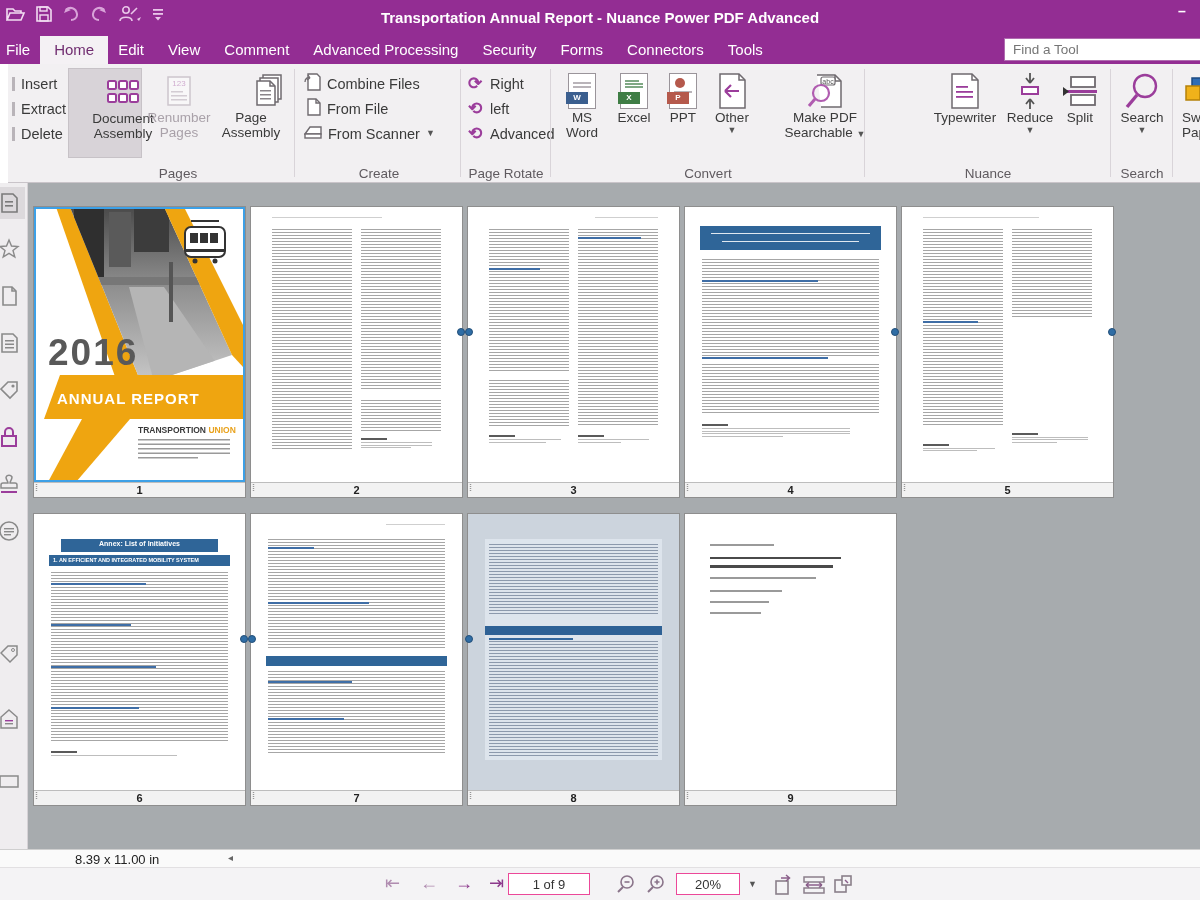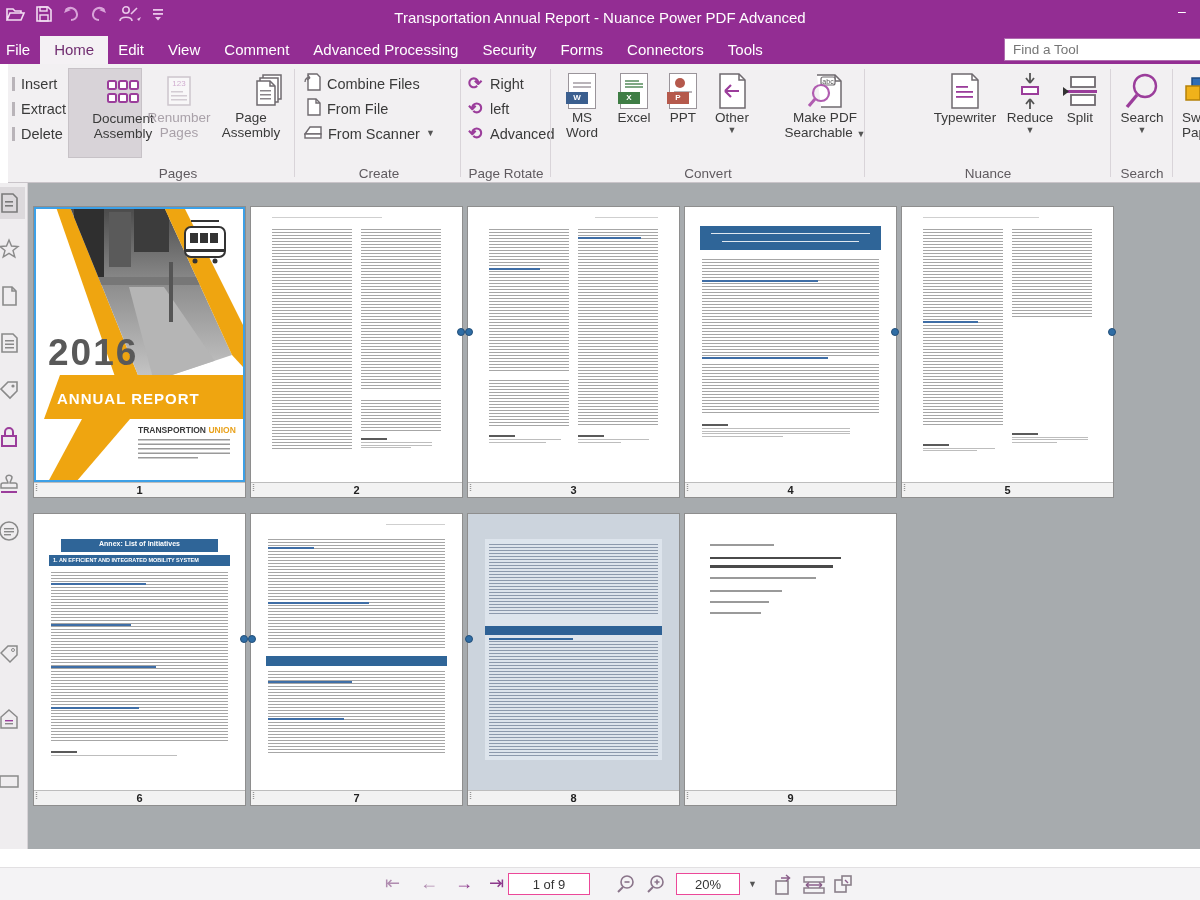--- a/index.html
+++ b/index.html
@@ -1,20 +1,20 @@
 <!DOCTYPE html>
 <html><head>
 <meta charset="utf-8">
 <style>
   * { margin:0; padding:0; box-sizing:border-box; }
   html,body { width:1200px; height:900px; overflow:hidden; font-family:"Liberation Sans",sans-serif; background:#fff; }
   #app { position:relative; width:1200px; height:900px; }
 
   
-  .titlebar { position:absolute; left:0; top:0; width:1200px; height:36px; background:#932d93; }
+  .titlebar { position:absolute; left:0; top:0; width:1200px; height:36px; background:#932d93;font-weight:bold; }
   .qa { position:absolute; top:5px; left:6px; display:flex; align-items:center; gap:10px; }
   .qa svg { display:block; }
   .win-title { position:absolute; top:9px; left:0; right:0; text-align:center; color:#fff; font-size:15px; }
   .min-btn { position:absolute; top:6px; right:10px; width:16px; height:14px; color:#fff; font-size:14px; line-height:10px; text-align:center; }
 
   
   .menubar { position:absolute; left:0; top:36px; width:1200px; height:28px; background:#932d93; display:flex; align-items:stretch; }
   .tab { color:#fff; font-size:15px; padding:5px 14px 0 14px; margin-left:-4px; white-space:nowrap; }
   .tab.first { margin-left:-8px; }
   .tab.active { background:#f4f1f4; color:#702d70; }
@@ -671,20 +671,24 @@
         <div style="position:absolute;left:12%;top:31.5%;width:28%;height:2px;background:#9a9a9a;"></div>
         <div style="position:absolute;left:12%;top:35.5%;width:24%;height:2px;background:#9a9a9a;"></div>
       </div>
       <div class="cap">
           <span class="grip">⁞⁞</span>
           <span>9</span>
         </div>
     </div>
   </div>
 
+  <div class="hscroll">
+    <div class="pagesize">8.39 x 11.00 in</div>
+    <div class="scrl">◂</div>
+  </div>
 
   <div class="statusbar">
     <div class="navarr dim" style="left:385px;">⇤</div>
     <div class="navarr dim" style="left:420px;">←</div>
     <div class="navarr on" style="left:455px;">→</div>
     <div class="navarr on" style="left:489px;">⇥</div>
     <div class="pgbox" style="left:508px;width:82px;">1 of 9</div>
 
     <div class="sbic" style="left:616px;"><svg width="20" height="20" viewBox="0 0 20 20">
           <circle cx="11" cy="8" r="6" fill="none" stroke="#8a748a" stroke-width="1.6"></circle>

